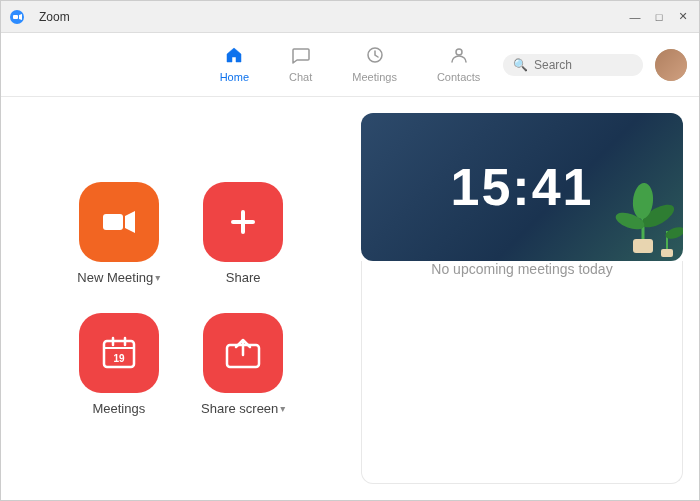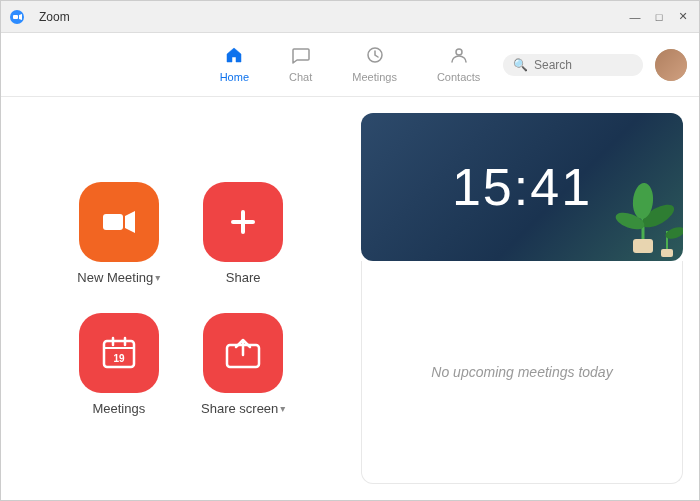--- a/index.html
+++ b/index.html
@@ -202,21 +202,21 @@
       display: flex;
       flex-direction: column;
       align-items: center;
       justify-content: center;
       position: relative;
       overflow: hidden;
       margin-bottom: 0;
     }
     .clock-time {
       font-size: 52px;
-      font-weight: 400;
+      font-weight: 700;
       color: #fff;
       letter-spacing: 2px;
       line-height: 1;
     }
     .clock-date {
       font-size: 14px;
       color: rgba(255,255,255,0.8);
       margin-top: 4px;
     }
     .clock-decoration {
@@ -226,23 +226,22 @@
       width: 80px;
       height: 100px;
     }
 
     .meetings-section {
       flex: 1;
       border: 1px solid #e8e8e8;
       border-top: none;
       border-radius: 0 0 12px 12px;
       display: flex;
-      align-items: center;
-      justify-content: center;
-      font-style: italic;
+      align-items: flex-start;
+      justify-content: center;
     }
     .no-meetings-text {
       font-size: 14px;
       color: #999;
     }
   </style>
 </head>
 <body>
 
 <div class="title-bar">

